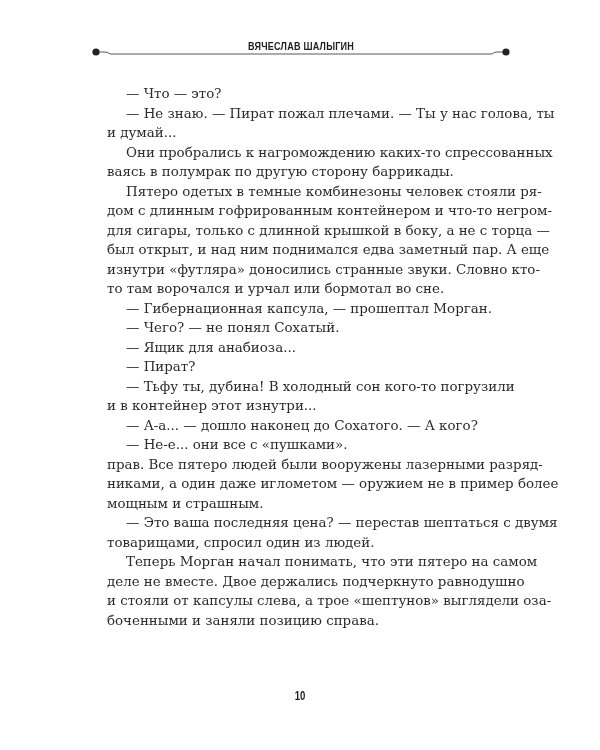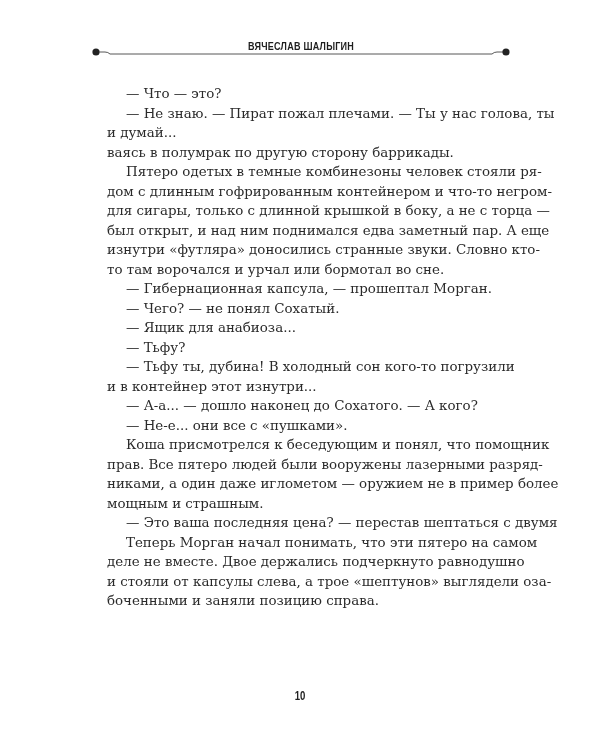--- a/index.html
+++ b/index.html
@@ -38,39 +38,40 @@
     <path d="M7 12 L13 12 Q16 12 18 14 L400 14 Q402 12 405 12 L411 12" fill="none" stroke="#444" stroke-width="0.9"></path>
     <circle cx="414" cy="12" r="3.6" fill="#222"></circle>
   </svg>
   <div class="title">ВЯЧЕСЛАВ ШАЛЫГИН</div>
 </div>
 
 <div class="page-text" id="page-text">
     <span class="line indent last">— Что — это?</span>
     <span class="line indent">— Не знаю. — Пират пожал плечами. — Ты у нас голова, ты</span>
     <span class="line last">и думай...</span>
+    <span class="line indent">Они пробрались к нагромождению каких-то спрессованных</span>
     <span class="line last">ваясь в полумрак по другую сторону баррикады.</span>
     <span class="line indent">Пятеро одетых в темные комбинезоны человек стояли ря-</span>
     <span class="line">дом с длинным гофрированным контейнером и что-то негром-</span>
     <span class="line">для сигары, только с длинной крышкой в боку, а не с торца —</span>
     <span class="line">был открыт, и над ним поднимался едва заметный пар. А еще</span>
     <span class="line">изнутри «футляра» доносились странные звуки. Словно кто-</span>
     <span class="line last">то там ворочался и урчал или бормотал во сне.</span>
     <span class="line indent last">— Гибернационная капсула, — прошептал Морган.</span>
     <span class="line indent last">— Чего? — не понял Сохатый.</span>
     <span class="line indent last">— Ящик для анабиоза...</span>
-    <span class="line indent last">— Тьфу?</span>
+    <span class="line indent last">— Пират?</span>
     <span class="line indent">— Тьфу ты, дубина! В холодный сон кого-то погрузили</span>
     <span class="line last">и в контейнер этот изнутри...</span>
     <span class="line indent last">— А-а... — дошло наконец до Сохатого. — А кого?</span>
     <span class="line indent last">— Не-е... они все с «пушками».</span>
-    <span class="line indent">Коша присмотрелся к беседующим и понял, что помощник</span>
     <span class="line">прав. Все пятеро людей были вооружены лазерными разряд-</span>
     <span class="line">никами, а один даже иглометом — оружием не в пример более</span>
     <span class="line last">мощным и страшным.</span>
     <span class="line indent">— Это ваша последняя цена? — перестав шептаться с двумя</span>
+    <span class="line last">товарищами, спросил один из людей.</span>
     <span class="line indent">Теперь Морган начал понимать, что эти пятеро на самом</span>
     <span class="line">деле не вместе. Двое держались подчеркнуто равнодушно</span>
     <span class="line">и стояли от капсулы слева, а трое «шептунов» выглядели оза-</span>
     <span class="line last">боченными и заняли позицию справа.</span>
   </div>
 
 <div class="page-number">10</div>
 
 </body></html>

